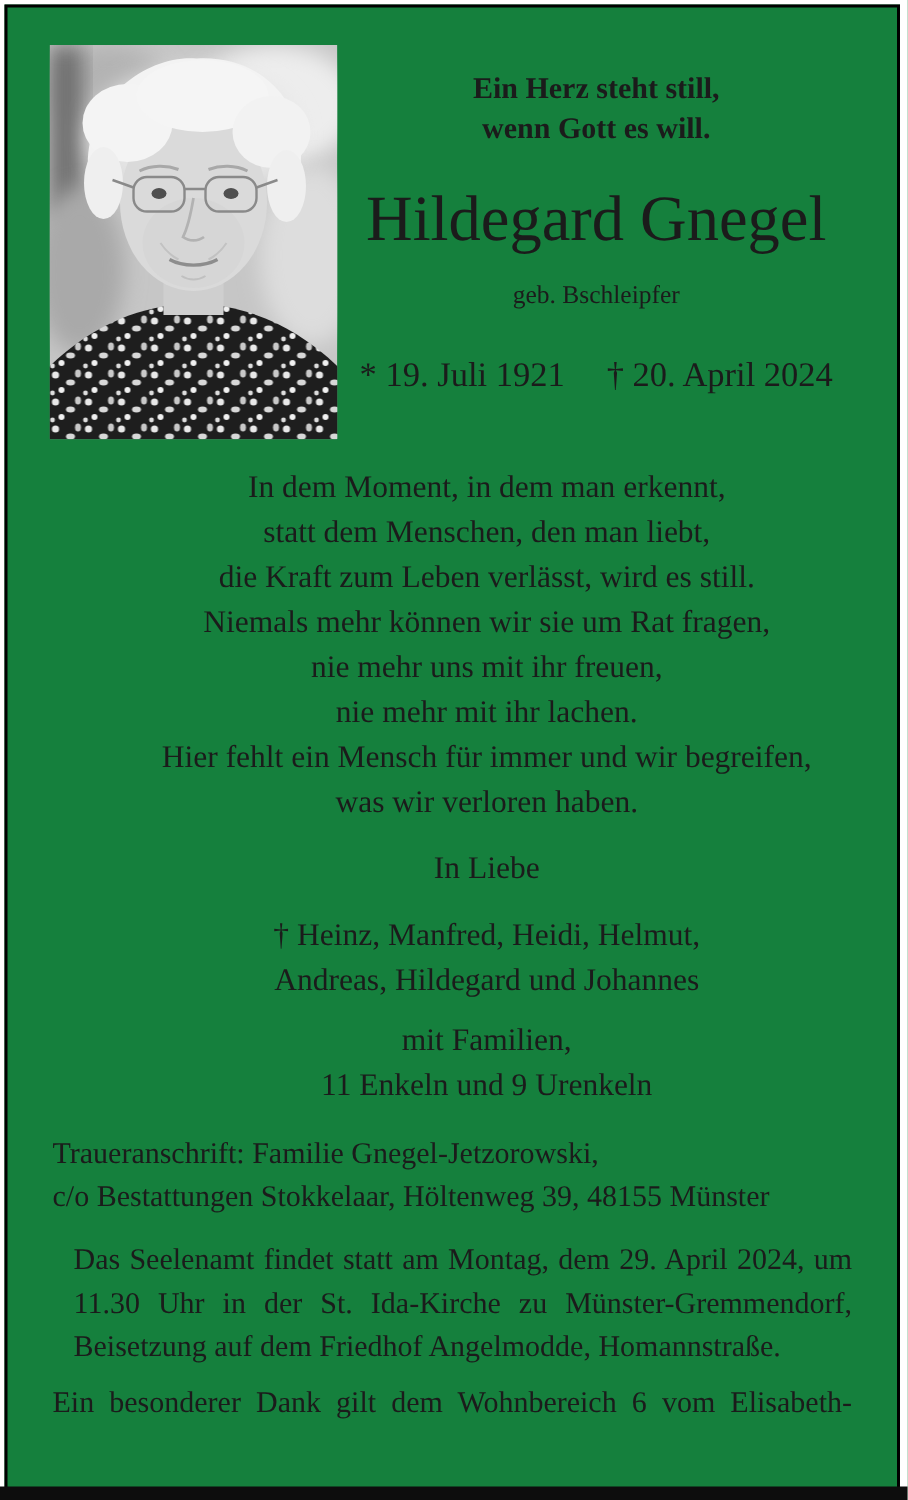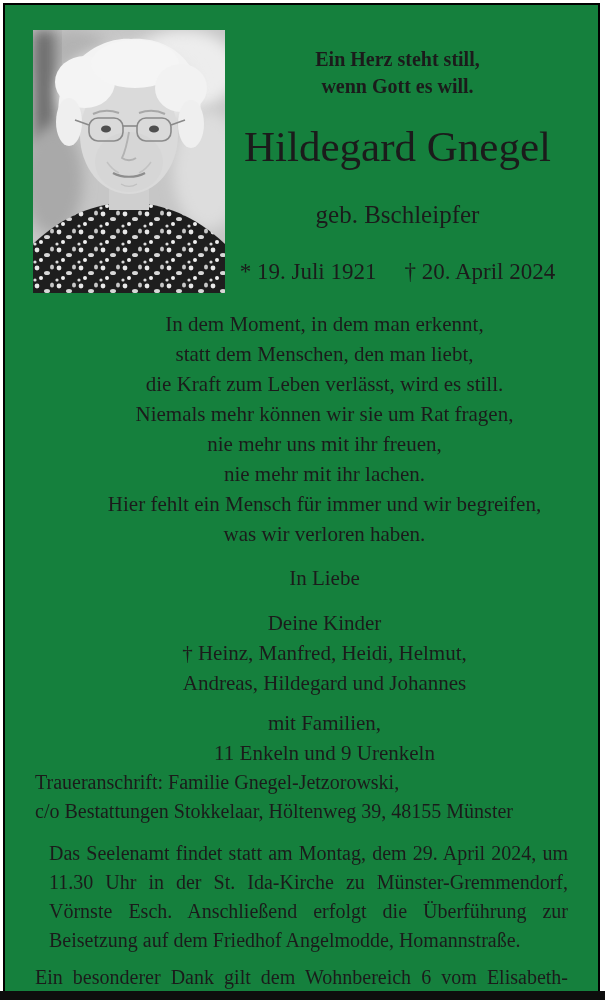--- a/index.html
+++ b/index.html
@@ -52,22 +52,22 @@
     font-size: 20px;
     line-height: 27px;
   }
   .name {
     font-size: 43px;
     line-height: 46px;
     margin-top: 24px;
     white-space: nowrap;
   }
   .maiden {
-    font-size: 25px;
-    margin-top: 31px;
+    font-size: 17px;
+    margin-top: 17px;
   }
   .dates {
     font-size: 23px;
     margin-top: 30px;
     white-space: nowrap;
   }
   .dates .birth { margin-right: 28px; }
   .center-block {
     text-align: center;
     font-size: 21px;
@@ -76,21 +76,21 @@
   .center-block div { line-height: 30px; }
   .poem { margin-top: 16px; }
   .in-liebe { margin-top: 14px; }
   .family-1 { margin-top: 15px; }
   .family-2 { margin-top: 10px; }
   .left-block {
     margin: 0 30px 0 30px;
     font-size: 20px;
   }
   .left-block div { line-height: 29px; }
-  .address { }
+  .address { margin-top: 17px; }
   .service { margin-top: 13px; margin-left: 44px; }
   .thanks  { margin-top: 8px; }
   .jl {
     text-align: justify;
     text-align-last: justify;
   }
 </style>
 </head>
 <body>
 
@@ -178,39 +178,37 @@
       <div>nie mehr mit ihr lachen.</div>
       <div>Hier fehlt ein Mensch für immer und wir begreifen,</div>
       <div>was wir verloren haben.</div>
     </div>
 
   <div class="center-block in-liebe">
     <div>In Liebe</div>
   </div>
 
   <div class="center-block family-1">
-      <div>Deine Kinder</div>
       <div>† Heinz, Manfred, Heidi, Helmut,</div>
       <div>Andreas, Hildegard und Johannes</div>
     </div>
 
   <div class="center-block family-2">
       <div>mit Familien,</div>
       <div>11 Enkeln und 9 Urenkeln</div>
     </div>
 
   <div class="left-block address">
       <div>Traueranschrift: Familie Gnegel-Jetzorowski,</div>
       <div>c/o Bestattungen Stokkelaar, Höltenweg 39, 48155 Münster</div>
     </div>
 
   <div class="left-block service">
       <div class="jl">Das Seelenamt findet statt am Montag, dem 29. April 2024, um</div>
       <div class="jl">11.30 Uhr in der St. Ida-Kirche zu Münster-Gremmendorf,</div>
-      <div class="jl">Vörnste Esch. Anschließend erfolgt die Überführung zur</div>
       <div>Beisetzung auf dem Friedhof Angelmodde, Homannstraße.</div>
     </div>
 
   <div class="left-block thanks">
       <div class="jl">Ein besonderer Dank gilt dem Wohnbereich 6 vom Elisabeth-</div>
     </div>
 
 </div>
 
 <div class="bottom-strip"></div>

